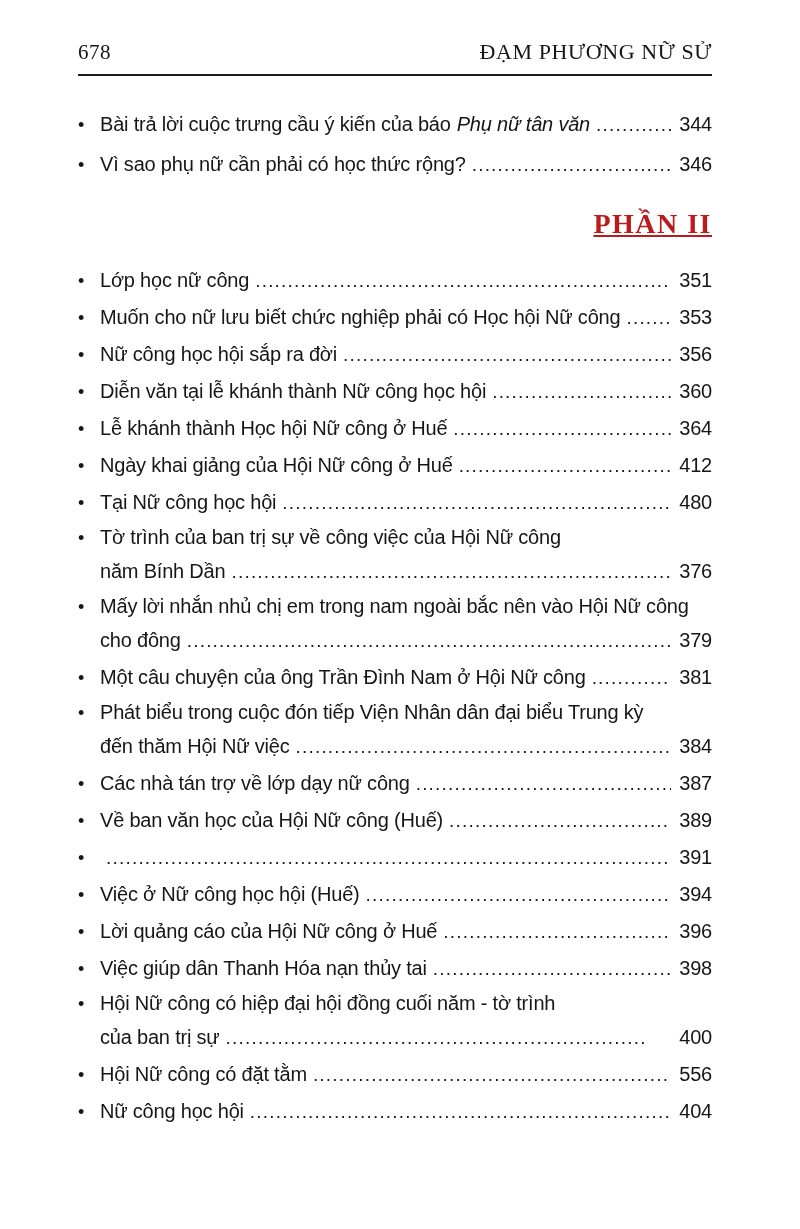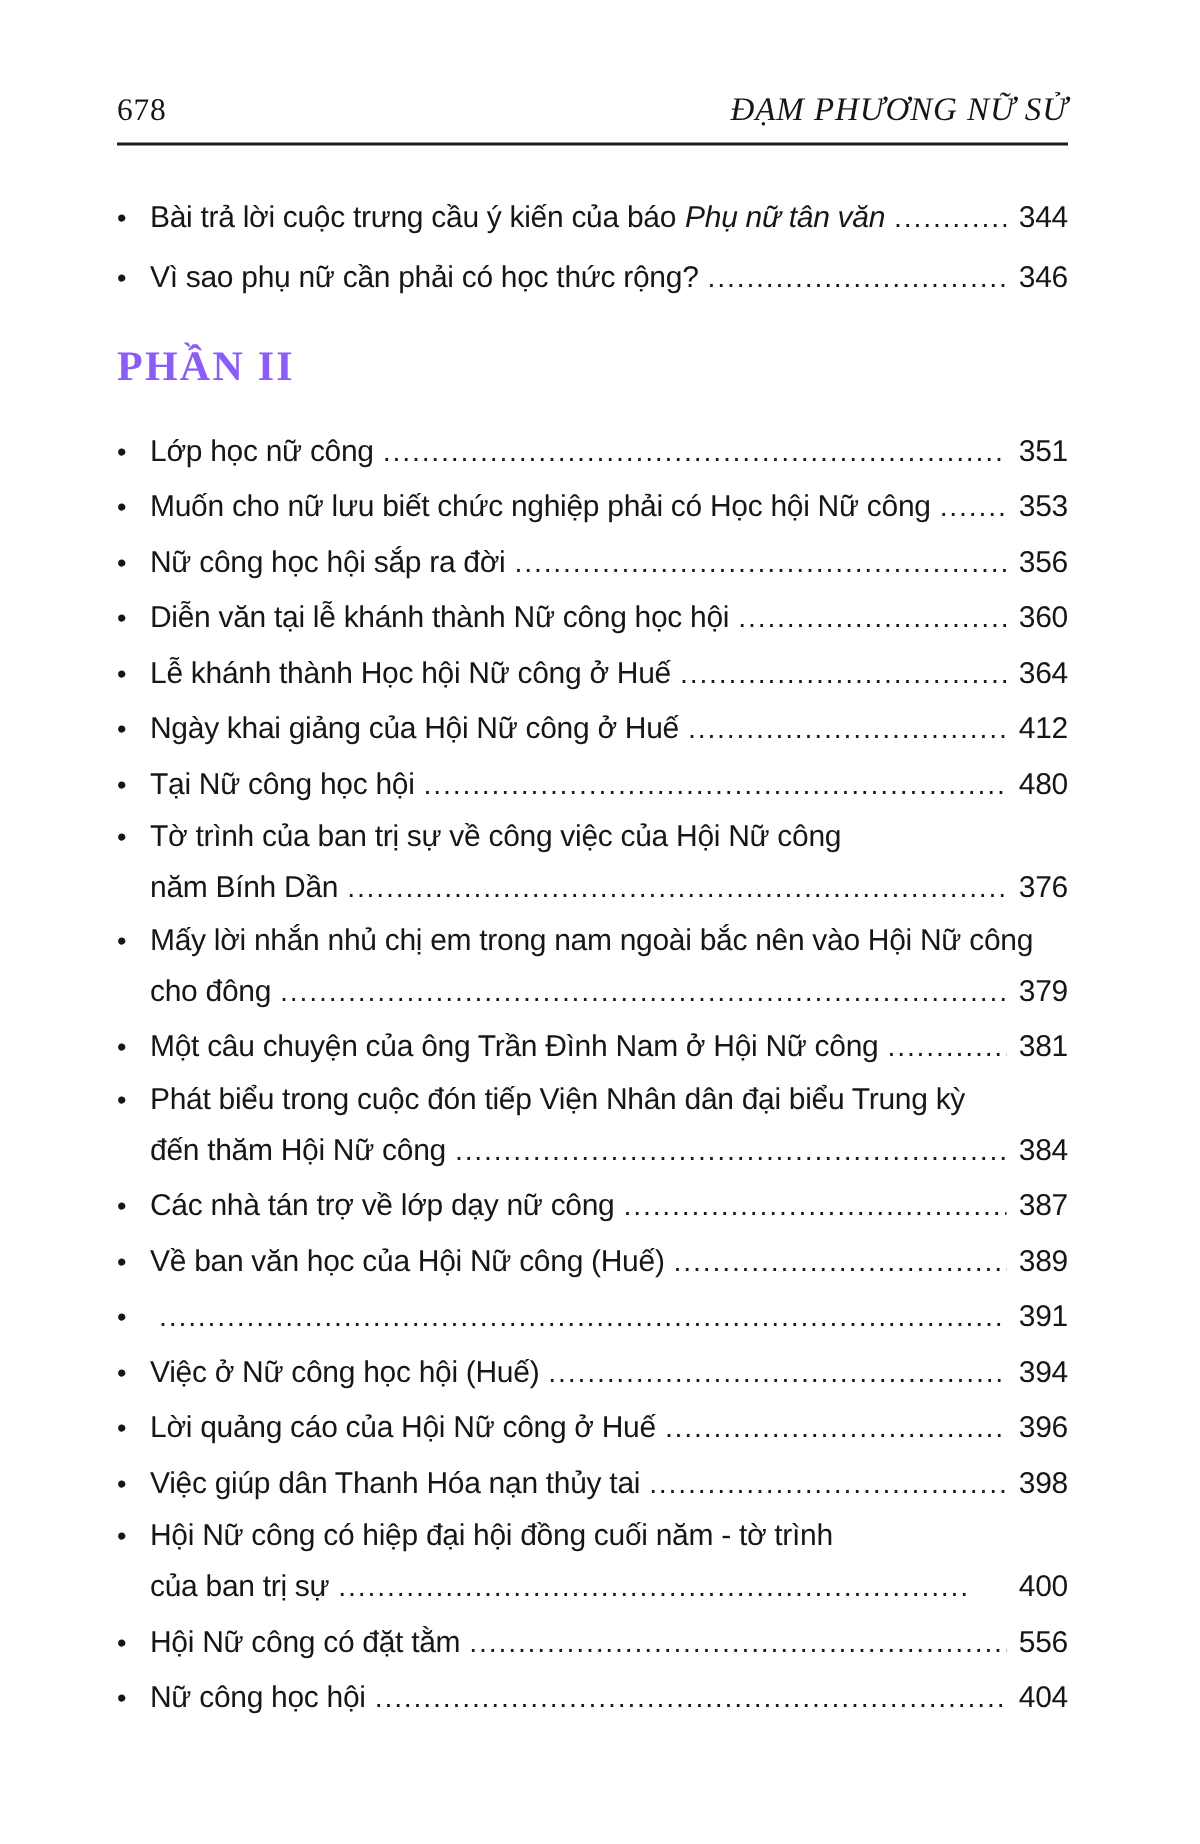--- a/index.html
+++ b/index.html
@@ -6,33 +6,33 @@
   body {
     width: 800px; height: 1229px;
     background: #ffffff;
     overflow: hidden;
     font-family: "Liberation Sans", sans-serif;
     color: #161616;
   }
   .page {
     box-sizing: border-box;
     width: 800px; height: 1229px;
-    padding: 60px 88px 0 78px;
+    padding: 39px 88px 0 78px;
   }
   
   .header {
     display: flex;
     justify-content: space-between;
     align-items: flex-end;
     border-bottom: 2.5px solid #1d1d1d;
     padding-bottom: 9px;
     font-family: "Liberation Serif", serif;
   }
   .folio { font-size: 21px; letter-spacing: 0.5px; }
-  .running-title { font-size: 22px; letter-spacing: 0.6px; font-weight: 500; font-style: italic; }
+  .running-title { font-size: 22px; letter-spacing: 0.6px; font-weight: 500; }
 
   
   .toc { margin-top: 28px; }
   .row {
     display: flex;
     align-items: baseline;
     height: 37px;
     line-height: 37px;
     font-size: 20px;
     letter-spacing: -0.2px;
@@ -52,28 +52,29 @@
     text-align: right;
     margin-left: 6px;
     font-size: 19px;
     letter-spacing: 1.2px;
     color: #1a1a1a;
   }
   .pg { flex: none; margin-left: 1px; min-width: 40px; text-align: right; }
   .pg.gap { margin-left: 24px; }
 
   .section-heading {
-    text-align: left;
+    text-align: right;
     font-family: "Liberation Serif", serif;
     font-weight: 700;
     font-size: 28px;
     letter-spacing: 1.5px;
-    color: #8b5cf6;
+    color: #b91c1c;
     height: 78px;
     line-height: 80px;
+    text-decoration: underline;
   }
 </style>
 </head>
 <body>
 
 <div class="page">
 
   <div class="header">
     <span class="folio">678</span>
     <span class="running-title">ĐẠM PHƯƠNG NỮ SỬ</span>
@@ -171,21 +172,21 @@
       <span class="t">Một câu chuyện của ông Trần Đình Nam ở Hội Nữ công</span>
       <span class="leader">................................................................................................................................................................................................................................................</span>
       <span class="pg">381</span>
     </div>
 
     <div class="row l1">
       <span class="bullet">•</span>
       <span class="t">Phát biểu trong cuộc đón tiếp Viện Nhân dân đại biểu Trung kỳ</span>
     </div>
     <div class="row cont">
-      <span class="t">đến thăm Hội Nữ công</span>
+      <span class="t">đến thăm Hội Nữ việc</span>
       <span class="leader">................................................................................................................................................................................................................................................</span>
       <span class="pg">384</span>
     </div>
 
     <div class="row">
       <span class="bullet">•</span>
       <span class="t">Các nhà tán trợ về lớp dạy nữ công</span>
       <span class="leader">................................................................................................................................................................................................................................................</span>
       <span class="pg">387</span>
     </div>

